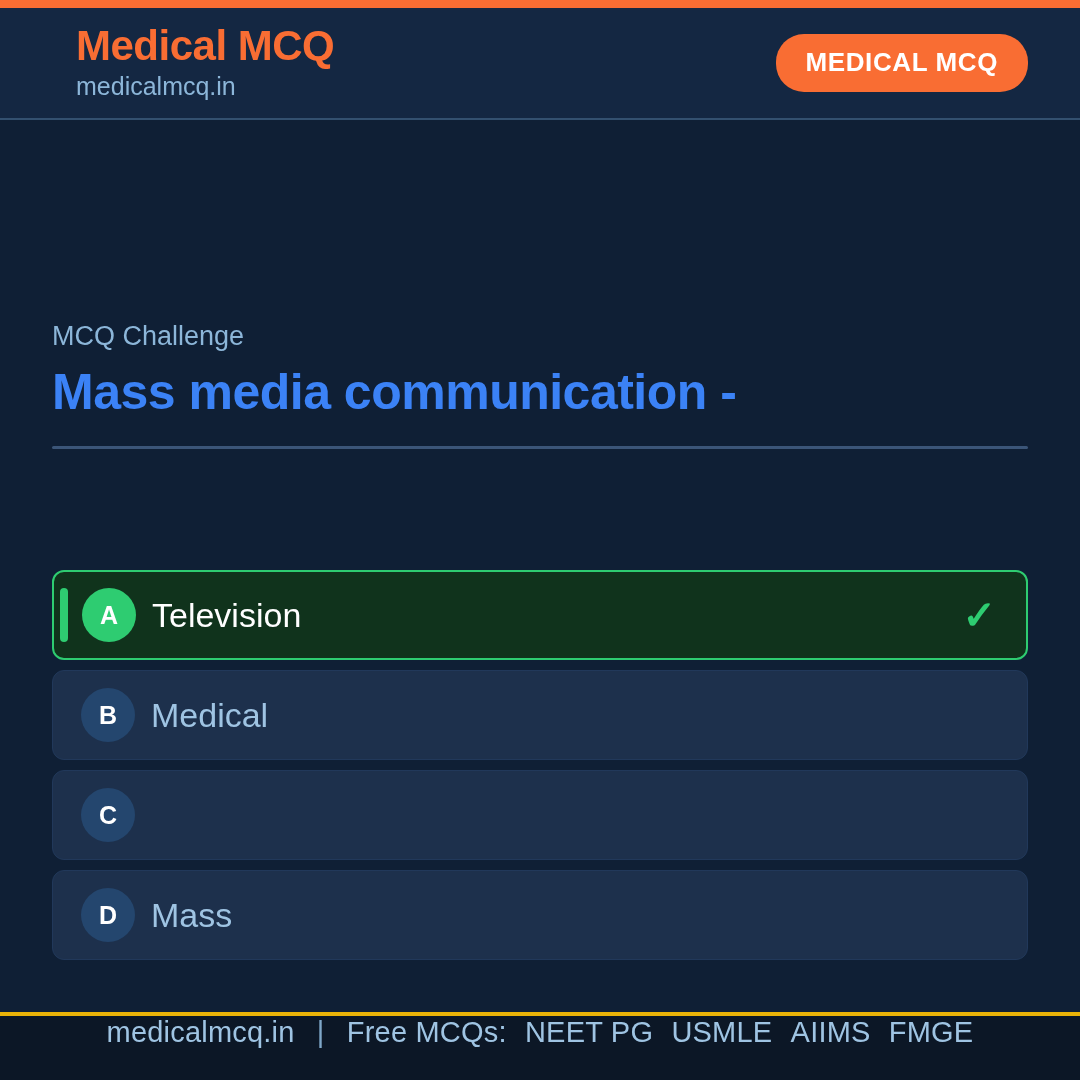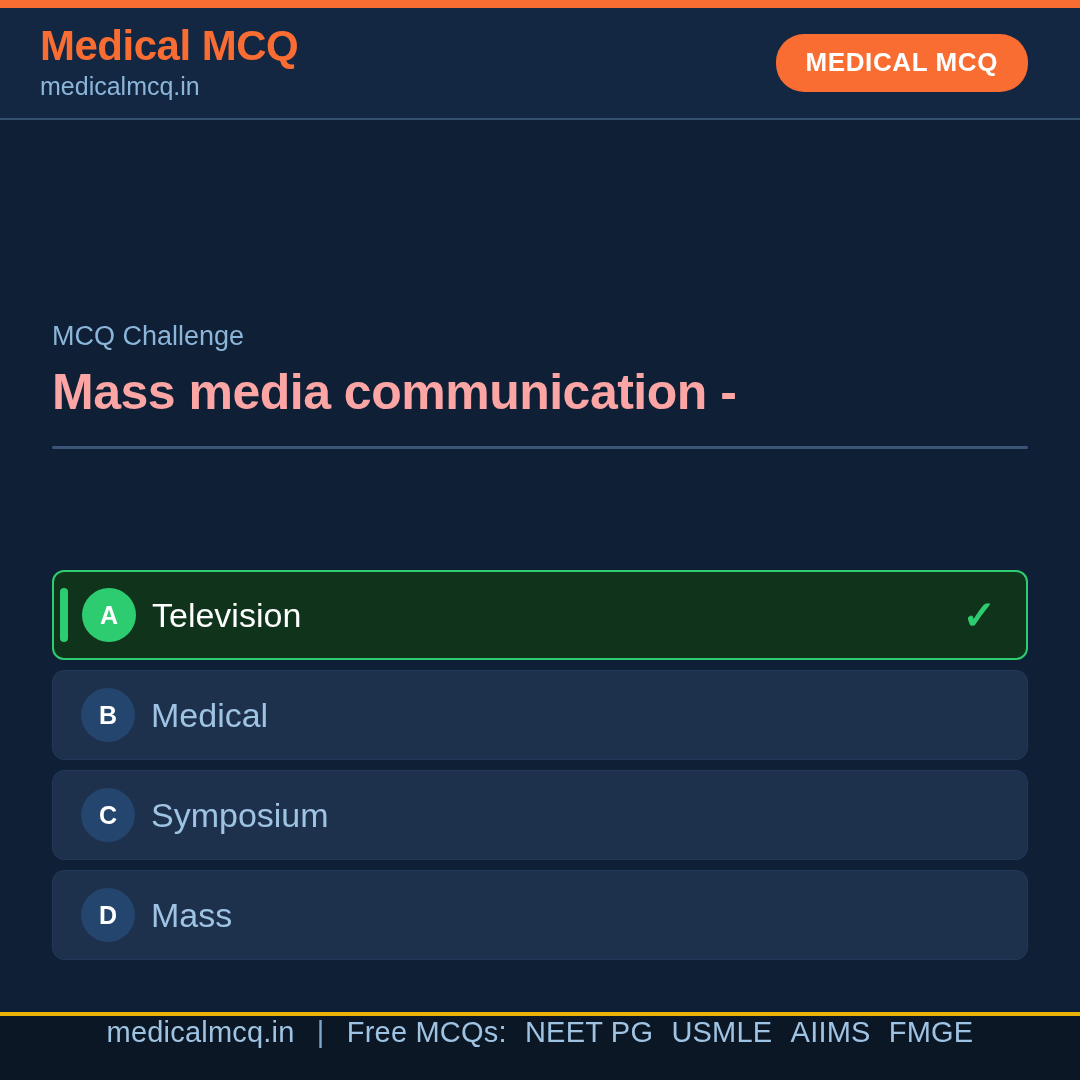--- a/index.html
+++ b/index.html
@@ -32,21 +32,21 @@
 
   
   .header {
     flex: none;
     height: 112px;
     background: #142742;
     border-bottom: 2px solid #33506f;
     display: flex;
     align-items: center;
     justify-content: space-between;
-    padding: 0 52px 0 40px;
+    padding: 0 52px 0 76px;
     box-sizing: border-box;
   }
   .brand {
     display: flex;
     flex-direction: column;
     justify-content: center;
   }
   .brand-title {
     color: #f96d33;
     font-size: 42px;
@@ -84,21 +84,21 @@
     right: 52px;
     top: 202px;
   }
   .eyebrow {
     color: #8cb6d9;
     font-size: 27px;
     line-height: 1.1;
     margin-bottom: 12px;
   }
   .question {
-    color: #fca5a5;
+    color: #3b82f6;
     font-size: 50px;
     font-weight: bold;
     line-height: 1.12;
     letter-spacing: -0.5px;
   }
   .divider {
     margin-top: 26px;
     height: 3px;
     background: #3b5578;
     border-radius: 2px;
@@ -222,21 +222,20 @@
         <div class="check">✓</div>
       </div>
 
       <div class="option normal">
         <div class="badge normal">B</div>
         <div class="option-label">Medical</div>
       </div>
 
       <div class="option normal">
         <div class="badge normal">C</div>
-        <div class="option-label">Symposium</div>
       </div>
 
       <div class="option normal">
         <div class="badge normal">D</div>
         <div class="option-label">Mass</div>
       </div>
 
     </div>
   </div>
 

